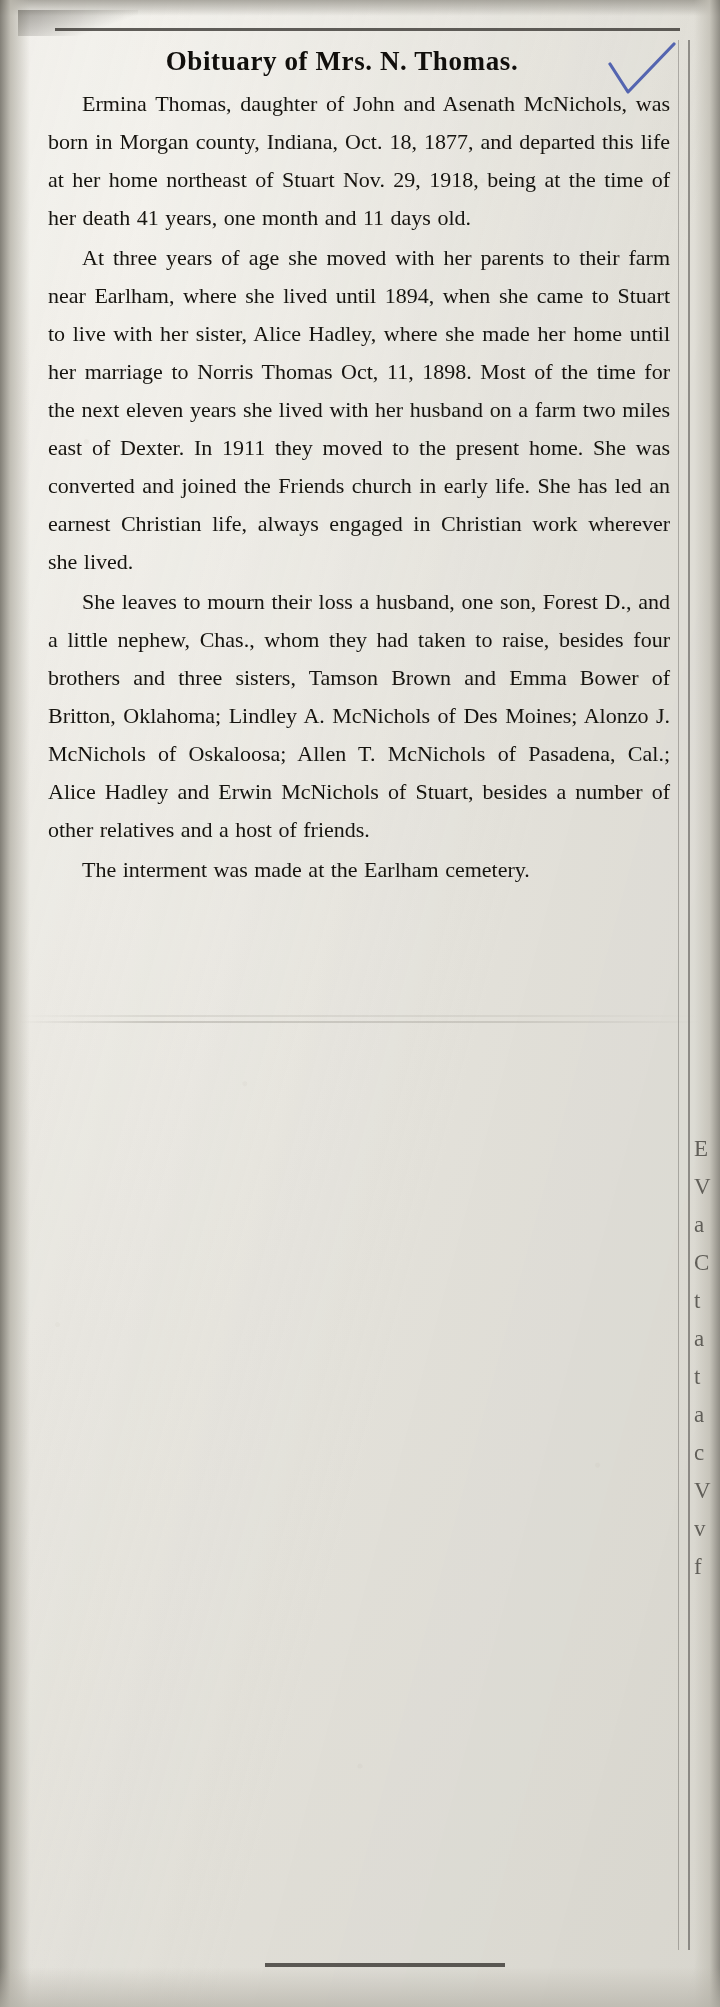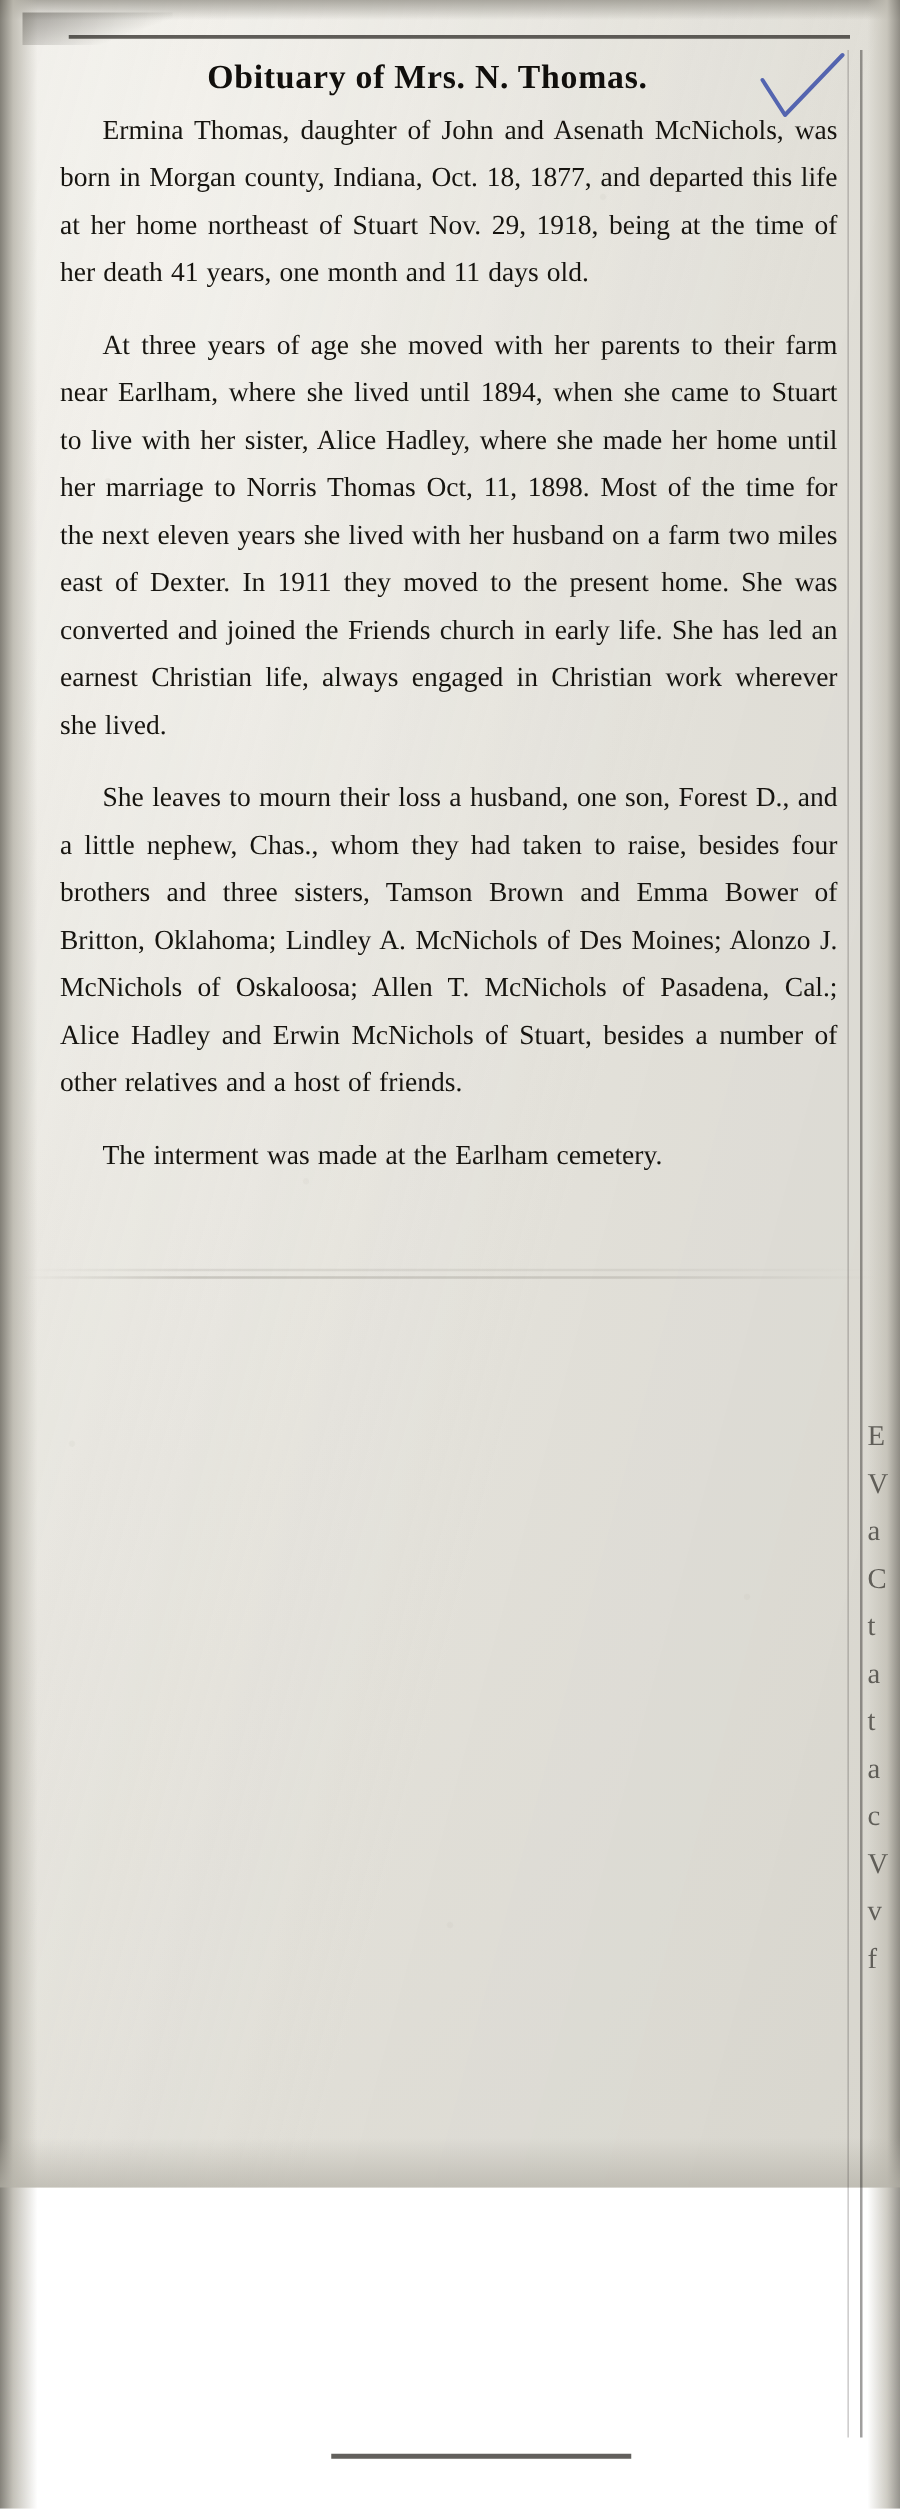--- a/index.html
+++ b/index.html
@@ -14,21 +14,21 @@
     overflow: hidden;
     font-family: "Liberation Serif", serif;
   }
 
   
   #clipping {
     position: absolute;
     left: 0;
     top: 0;
     width: 720px;
-    height: 1750px;
+    height: 2007px;
     background:
       radial-gradient(ellipse at 20% 10%, #f2f0ea 0%, #e9e7e0 45%, #e2e0d8 100%);
   }
 
   
   #grain {
     position: absolute;
     inset: 0;
     pointer-events: none;
     background-image:
@@ -100,21 +100,21 @@
     font-size: 22px;
     line-height: 38px;
     text-align: justify;
     text-align-last: left;
     text-indent: 34px;
     margin: 0;
     padding: 0 6px 0 10px;
     color: #16140f;
     word-spacing: 1px;
   }
-  .para + .para { margin-top: 20px; }
+  .para + .para { margin-top: 2px; }
 
   .para.last { text-align: left; }
 
   
   .crease {
     position: absolute;
     left: 18px; width: 684px; height: 2px;
     background: linear-gradient(90deg, rgba(110,106,96,0), rgba(110,106,96,.45) 20%, rgba(110,106,96,.35) 70%, rgba(110,106,96,0));
     opacity: .6;
     pointer-events: none;

